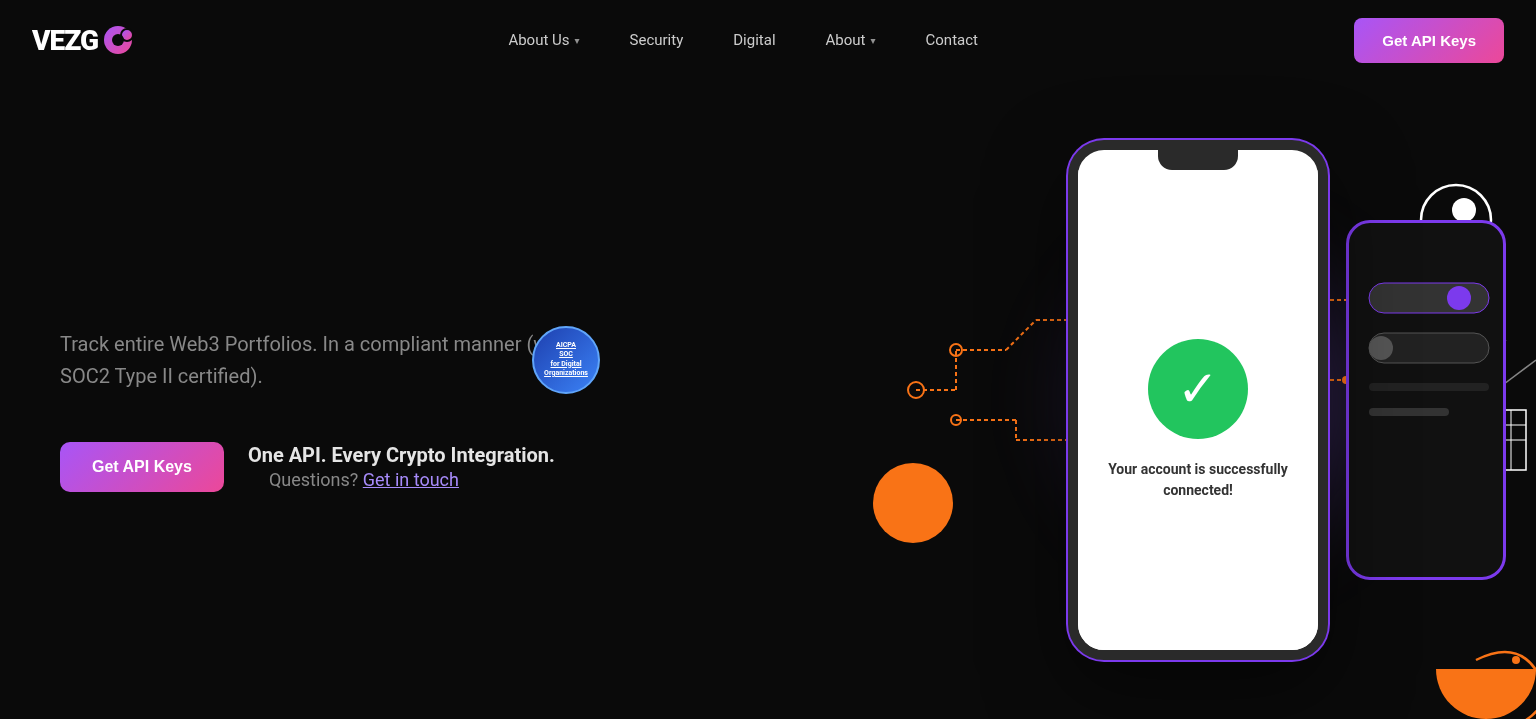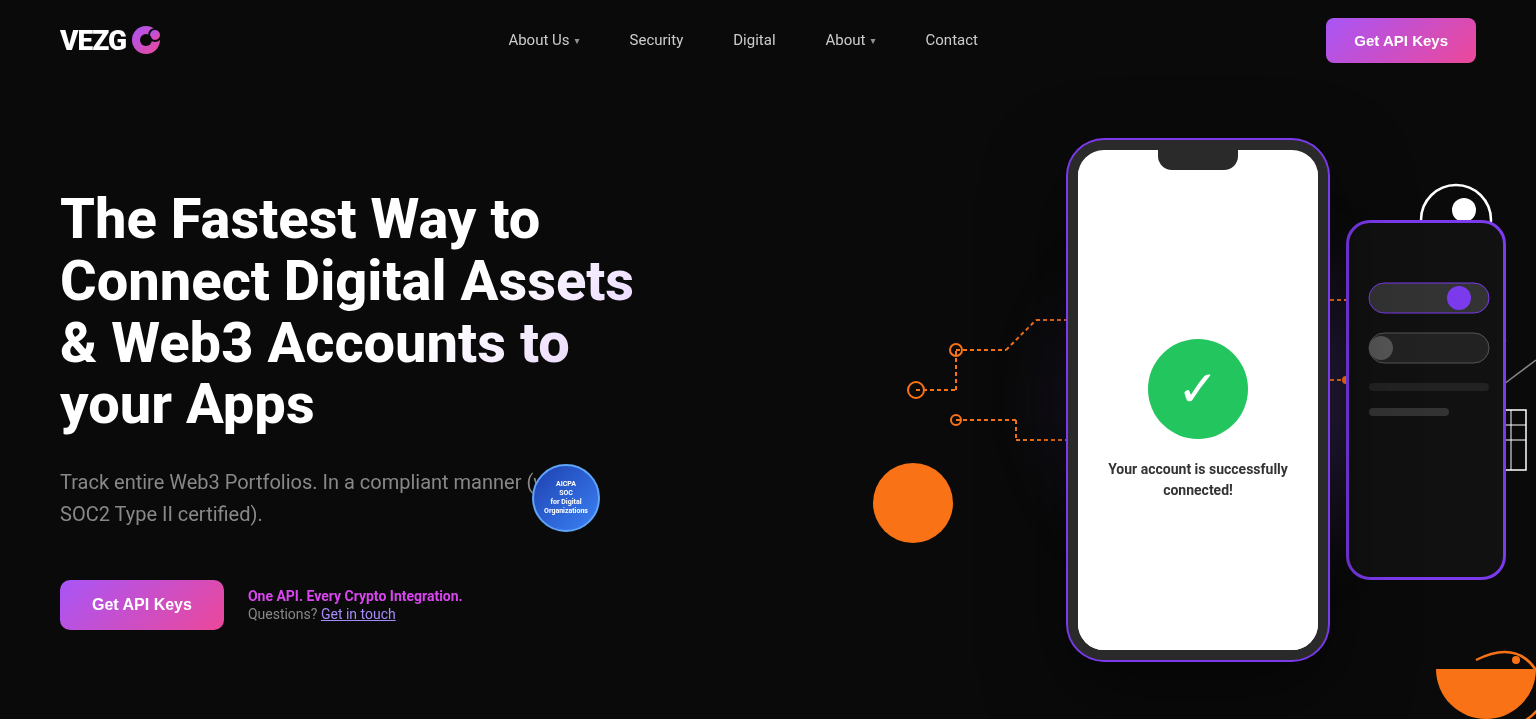--- a/index.html
+++ b/index.html
@@ -11,21 +11,21 @@
       height: 719px;
       overflow: hidden;
       position: relative;
     }
 
     
     nav {
       display: flex;
       align-items: center;
       justify-content: space-between;
-      padding: 0 60px;
+      padding: 0 32px;
       height: 80px;
       position: relative;
       z-index: 10;
     }
 
     .logo {
       display: flex;
       align-items: center;
       gap: 4px;
       font-size: 28px;
@@ -146,20 +146,21 @@
       display: flex;
       flex-direction: column;
       align-items: center;
       justify-content: center;
       font-size: 7px;
       font-weight: 700;
       color: #fff;
       text-align: left;
       line-height: 1.3;
       border: 2px solid #60a5fa;
+      text-decoration: underline;
     }
 
     .hero-cta {
       display: flex;
       align-items: center;
       gap: 24px;
       flex-wrap: wrap;
     }
 
     .hero-cta-button {
@@ -171,27 +172,28 @@
       font-size: 16px;
       font-weight: 700;
       cursor: pointer;
     }
 
     .hero-cta-text {
       font-size: 14px;
     }
     .hero-cta-text .primary-text {
       font-weight: 700;
-      color: #d946ef;
-      font-size: 14px;
+      color: #e5e5e5;
+      font-size: 20px;
     }
     .hero-cta-text .secondary-text {
       color: #888;
-      font-size: 14px;
+      font-size: 18px;
       margin-top: 2px;
+      margin-left: 21px;
     }
     .hero-cta-text a {
       color: #a78bfa;
       text-decoration: underline;
       cursor: pointer;
     }
 
     
     .hero-illustration {
       position: absolute;
@@ -348,21 +350,20 @@
     <a class="nav-link">
       <span>Contact</span>
     </a>
   </div>
 
   <button class="cta-button">Get API Keys</button>
 </nav>
 
 <section class="hero">
   <div class="hero-text">
-    <h1 class="hero-title">The Fastest Way to Connect Digital Assets &amp; Web3 Accounts to your Apps</h1>
 
     <p class="hero-subtitle">
       <span>Track entire Web3 Portfolios. In a compliant manner (we're SOC2 Type II certified).</span>
       <span class="aicpa-badge">
         <span>AICPA</span>
         <span>SOC</span>
         <span>for Digital</span>
         <span>Organizations</span>
       </span>
     </p>

